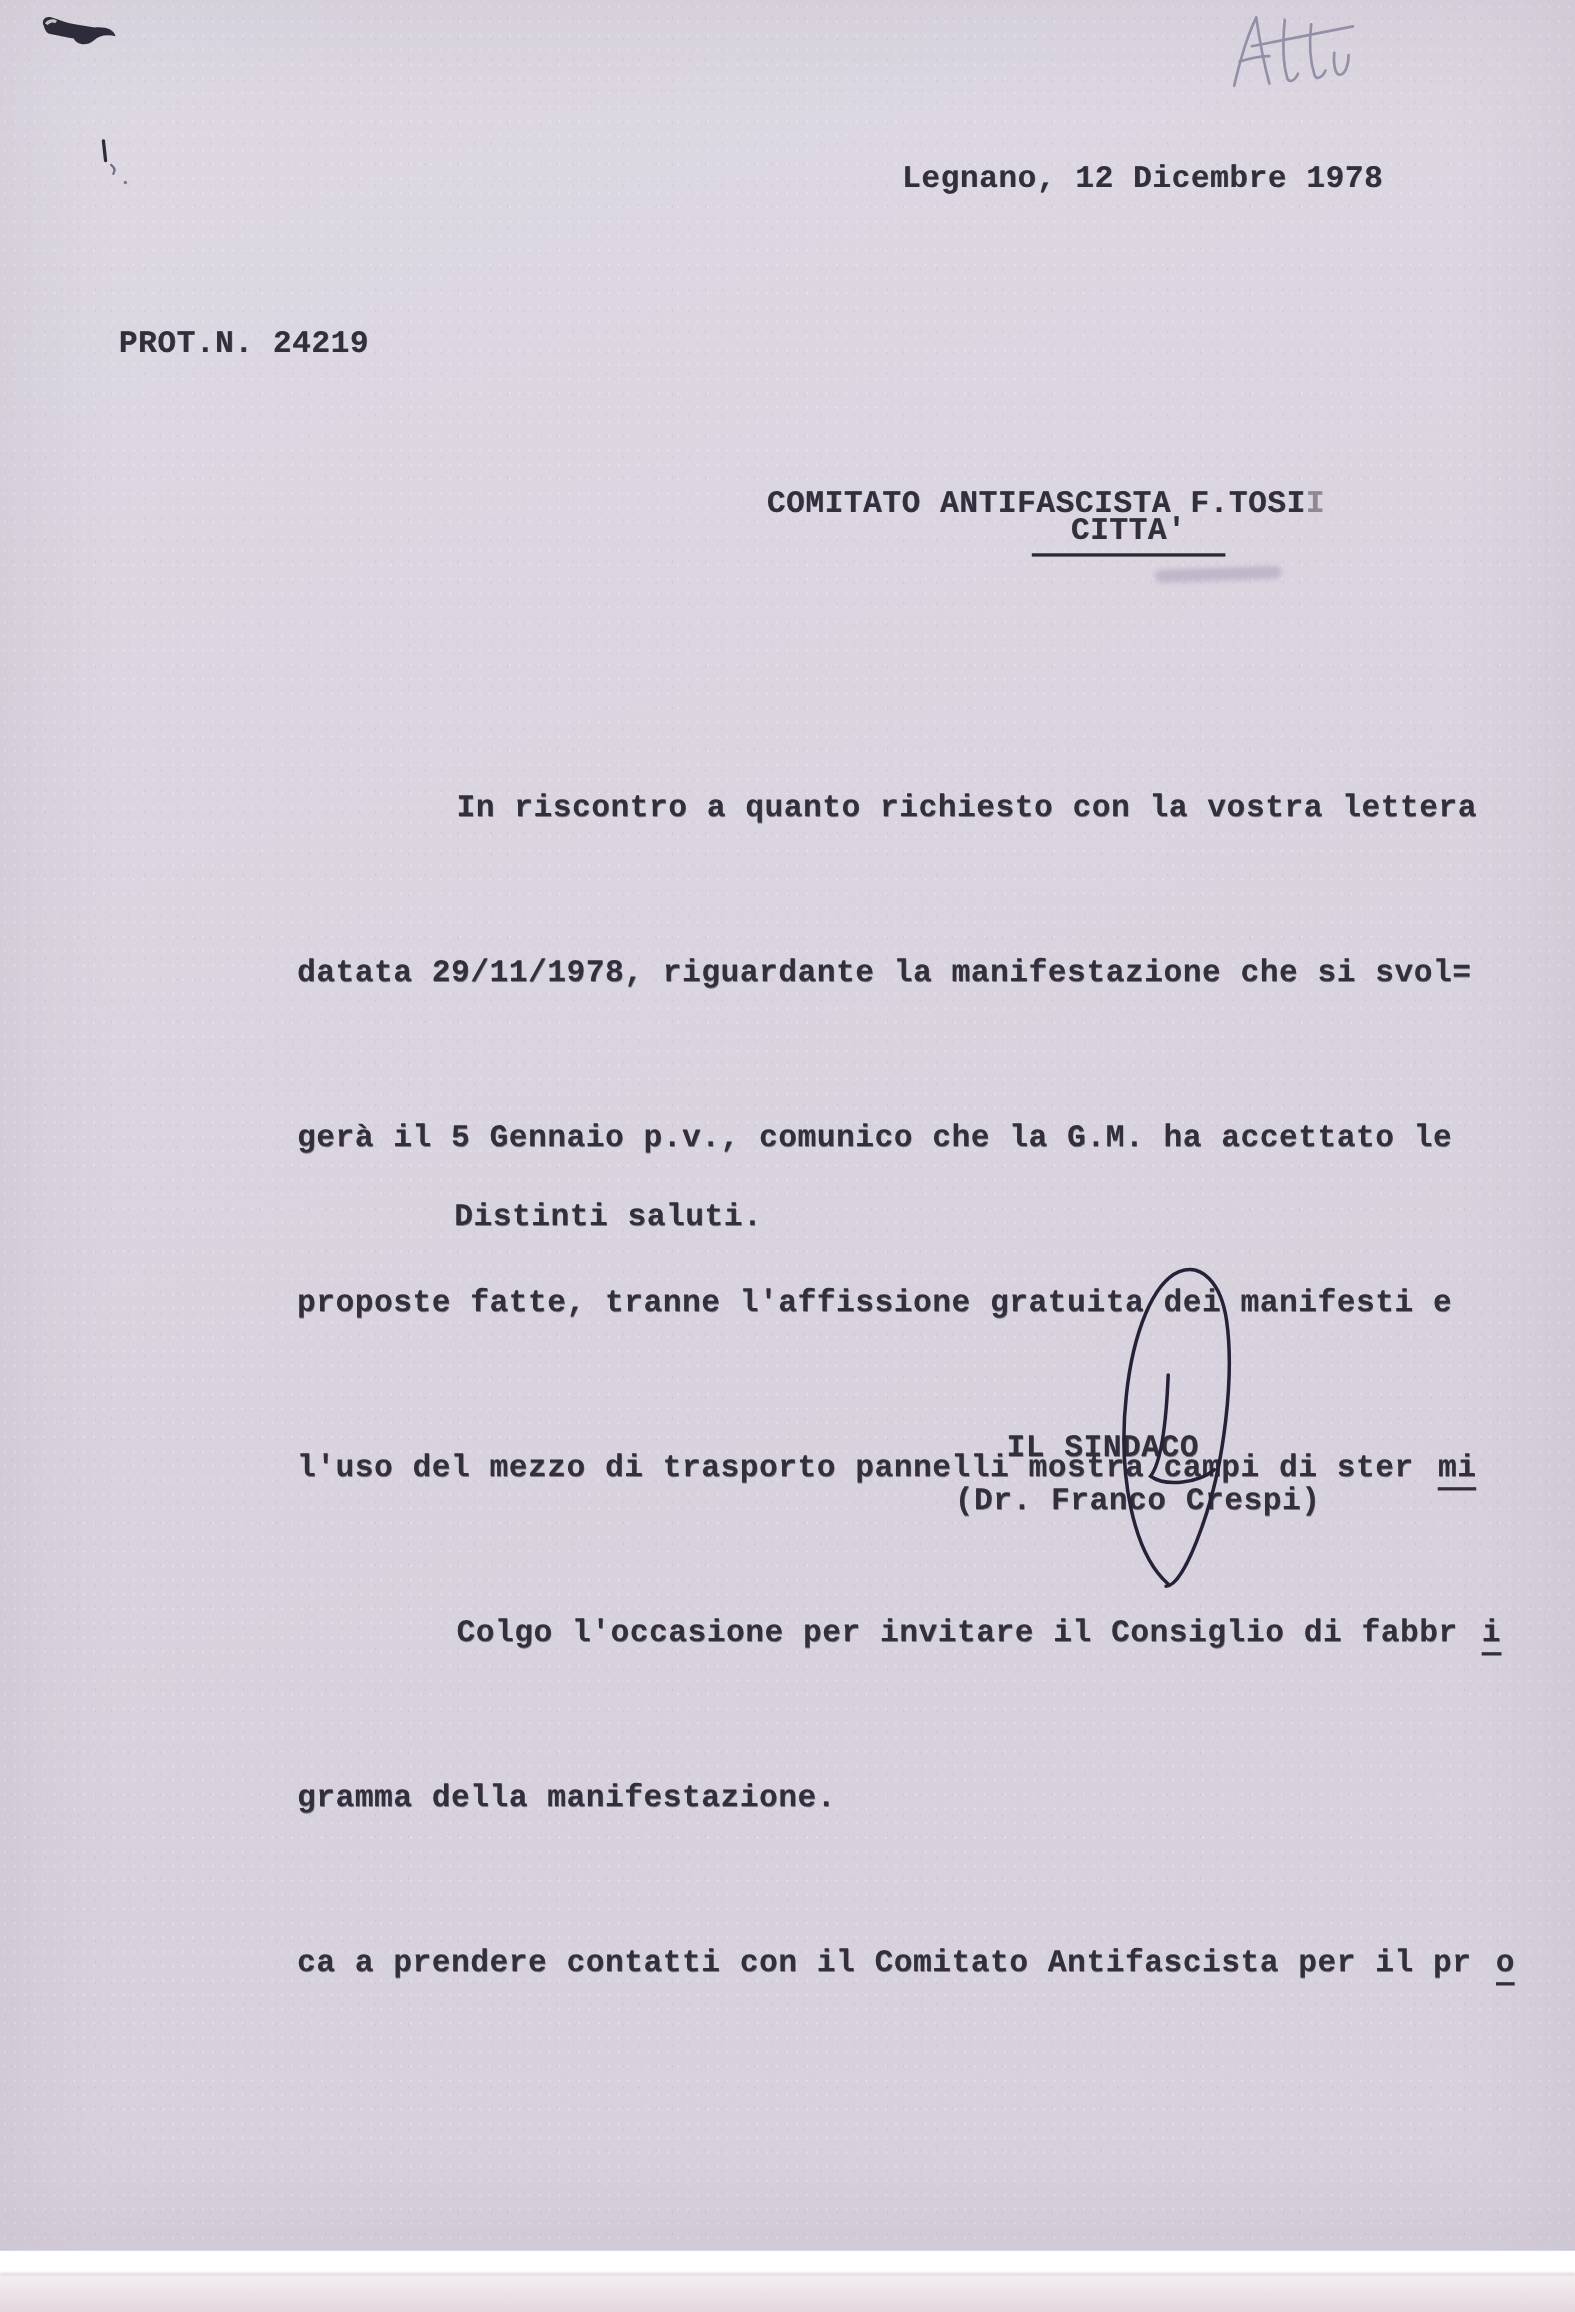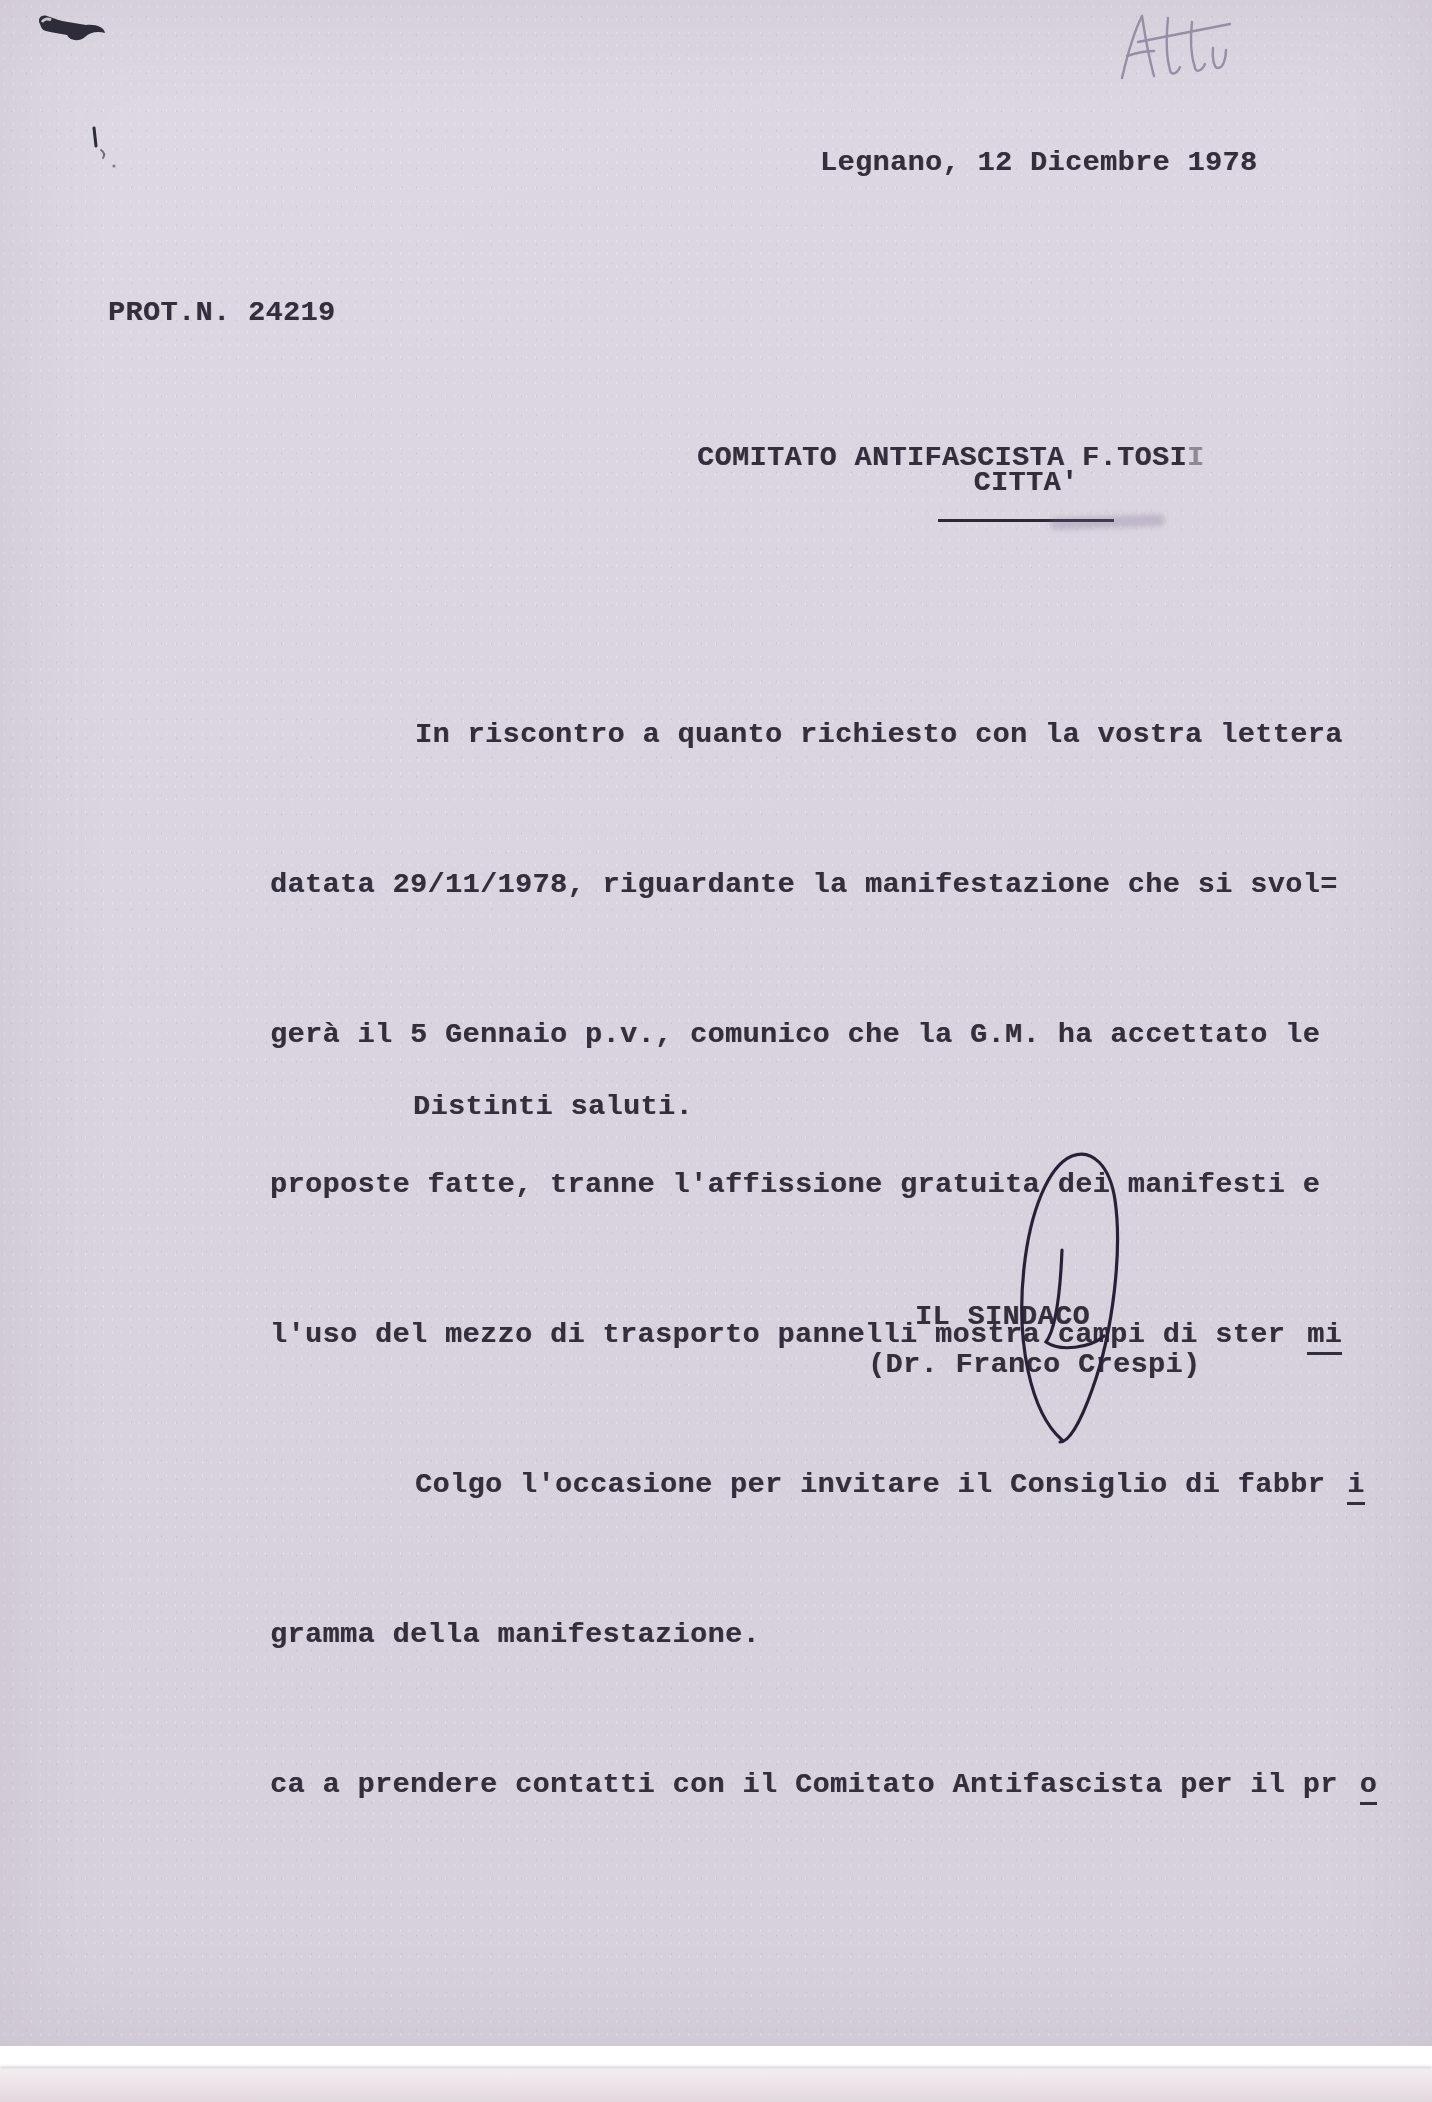--- a/index.html
+++ b/index.html
@@ -38,21 +38,21 @@
   .tw-underline{
     border-bottom:3px solid currentColor;
     padding-bottom:1px;
     margin-left:22px;
   }
   .faint{opacity:0.45;}
   .citta{
     top:466px;left:938px;width:176px;
     text-align:center;
     border-bottom:3.5px solid #2c2935;
-    padding-bottom:20px;
+    padding-bottom:4px;
   }
   .recipient{top:338px;left:697px;line-height:48px;}
   .date-line{top:146px;left:820px;}
   .protocol{top:296px;left:108px;}
   .closing{top:1090px;left:413px;}
   .sig-title{top:1300px;left:915px;}
   .sig-name{top:1348px;left:868px;}
   .ghost-smudge{
     position:absolute;top:516px;left:1050px;width:115px;height:12px;
     background:rgba(125,105,145,0.28);

